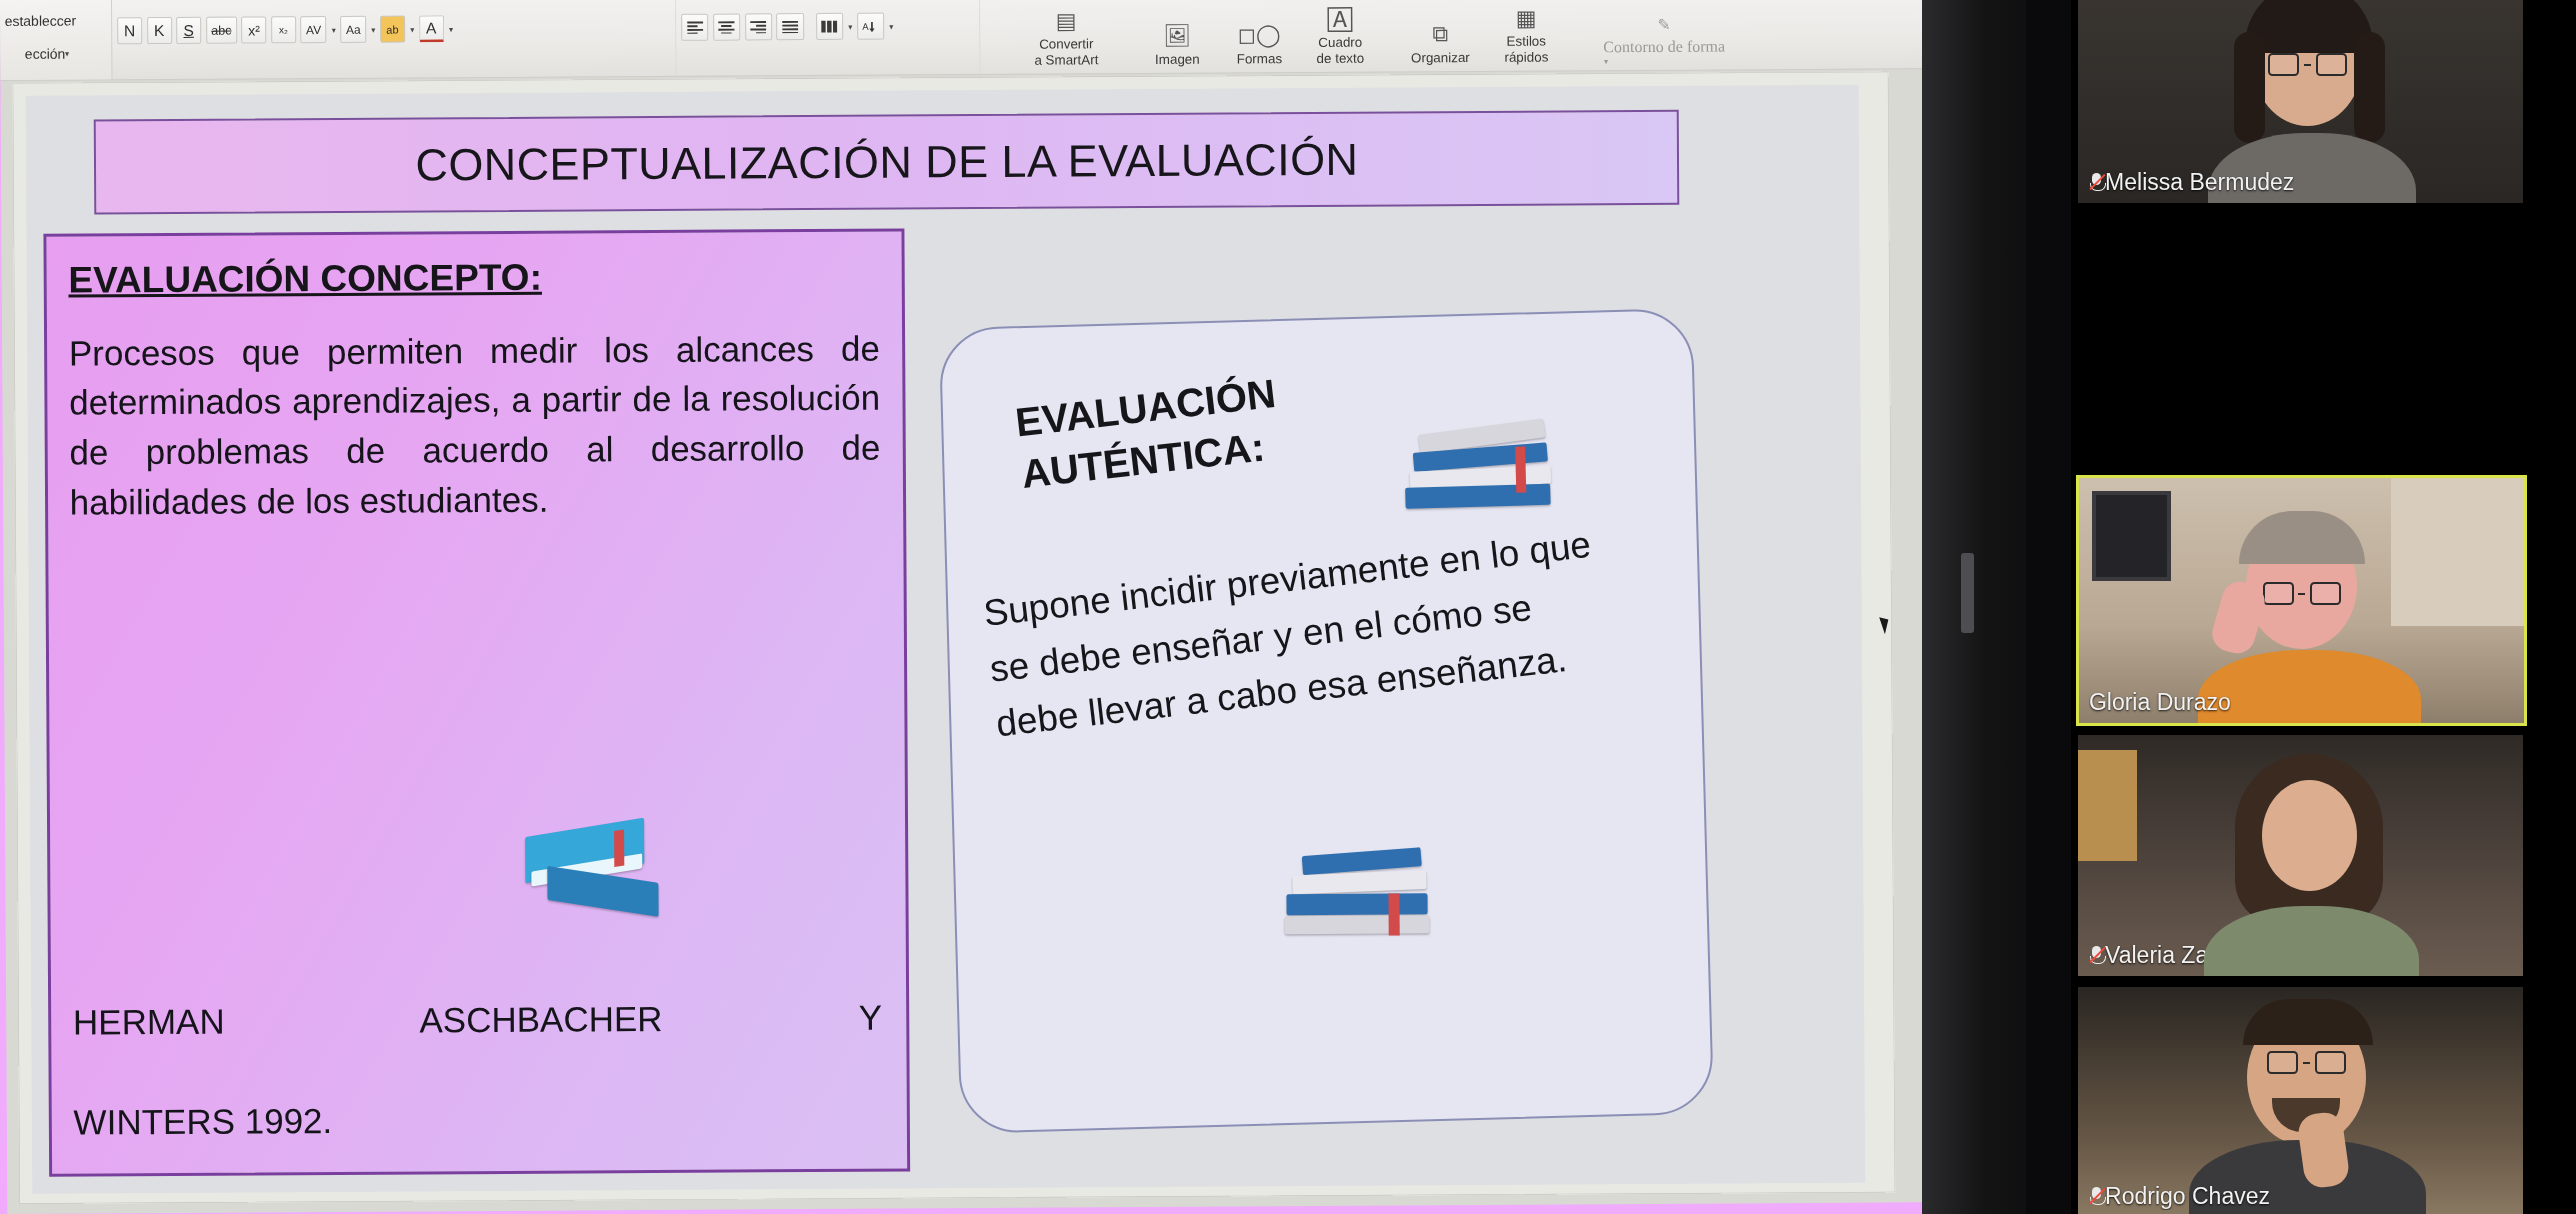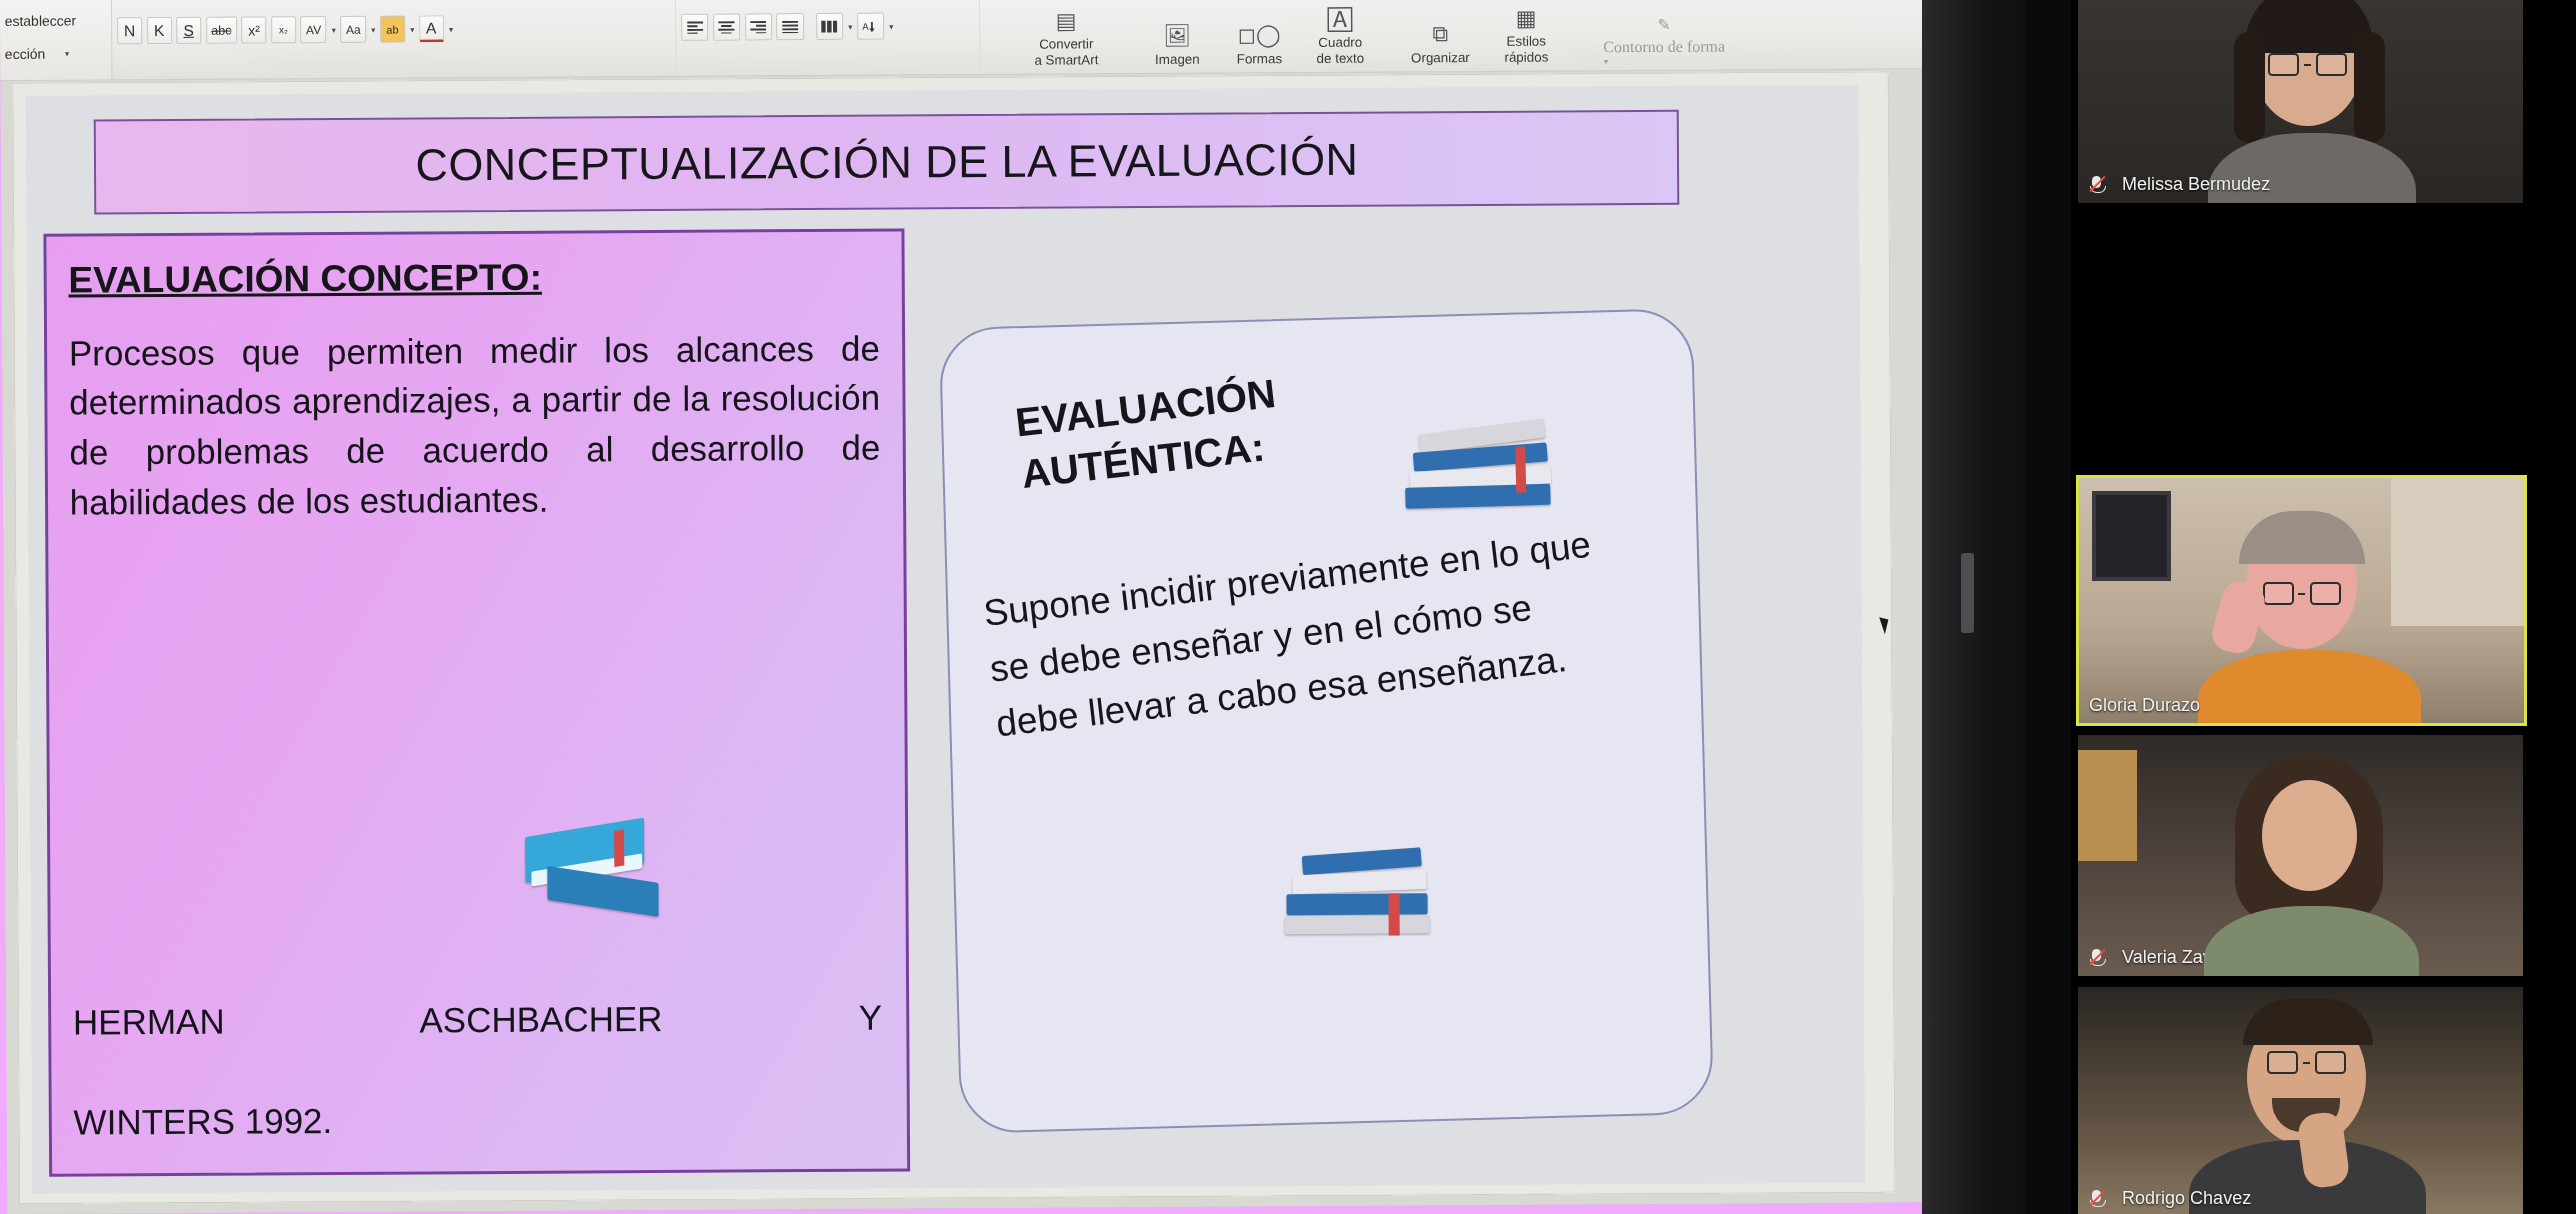--- a/index.html
+++ b/index.html
@@ -53,21 +53,21 @@
     border-right: 0.7px solid #d2d0cb;
   }
   .ribbon-left .lbl {
     position: absolute;
     left: 4.5px;
     font-size: 14px;
     color: #33312e;
     white-space: nowrap;
   }
   .ribbon-left .lbl.l1 { top: 13.4px; }
-  .ribbon-left .lbl.l2 { top: 46px; }
+  .ribbon-left .lbl.l2 { top: 46px; margin-left: 20px; }
 
   .grp {
     position: absolute;
     top: 0;
     height: 80px;
     border-right: 0.7px solid #dedcd7;
   }
   .grp .row {
     position: absolute;
     left: 6px;
@@ -294,23 +294,23 @@
     width: 445px;
     overflow: hidden;
     background: #1b1b1d;
   }
   .tile .name {
     position: absolute;
     left: 10.4px;
     bottom: 7.4px;
     display: flex;
     align-items: center;
-    gap: 17px;
+    gap: 0;
     color: #f2f2f2;
-    font-size: 18px;
+    font-size: 23px;
     text-shadow: 0 0.7px 2.2px rgba(0,0,0,.9);
     max-width: 416px;
   }
   .tile .name .txt {
     overflow: hidden;
     text-overflow: ellipsis;
     white-space: nowrap;
   }
   .mic-muted {
     position: relative;

